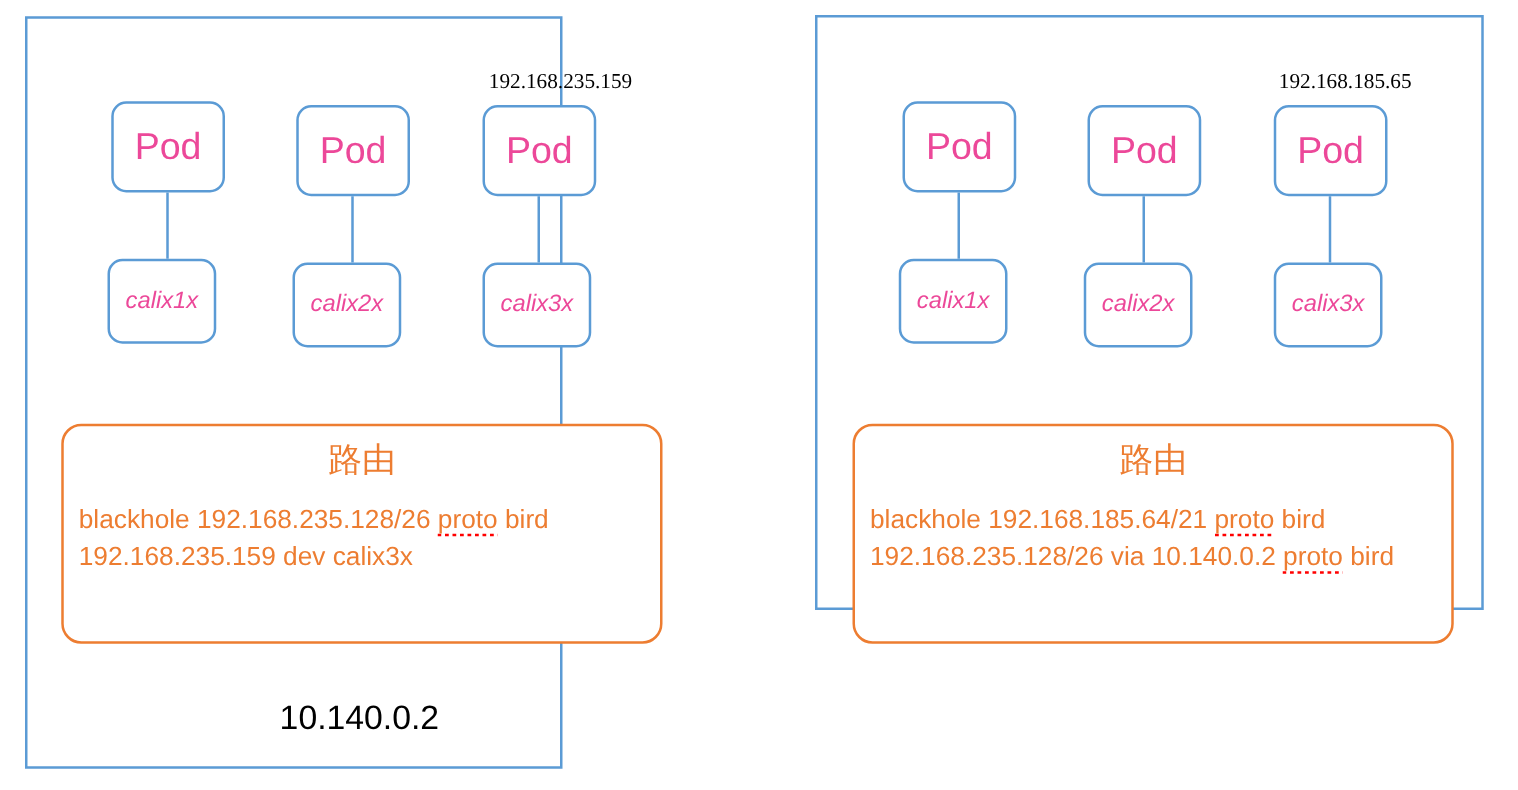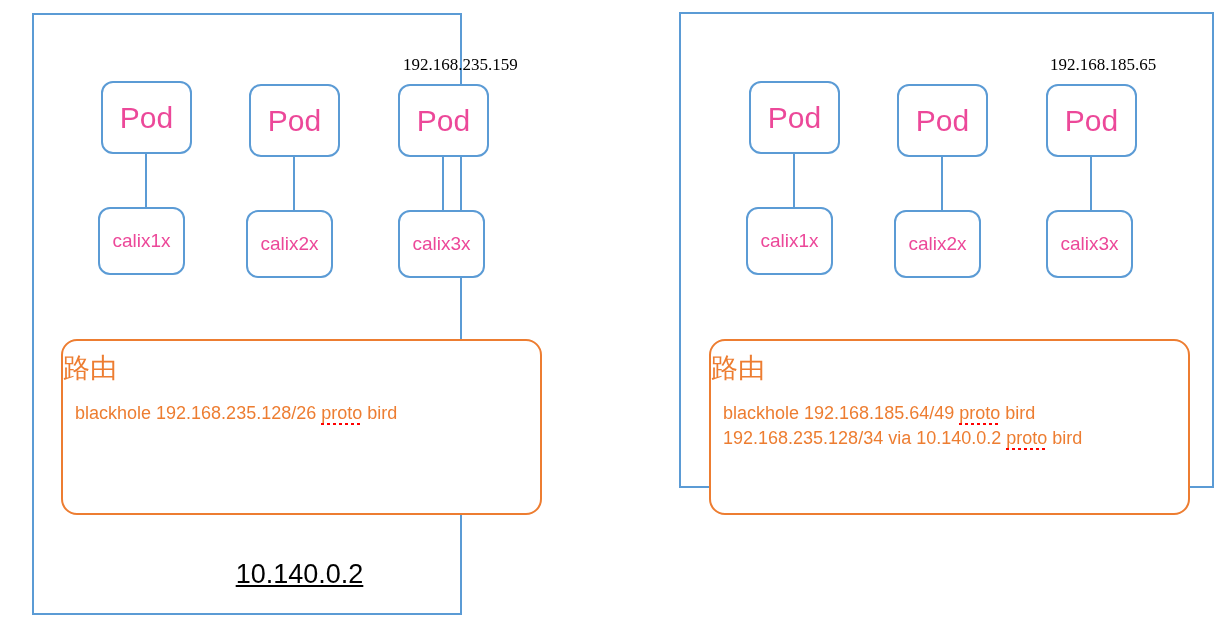--- a/index.html
+++ b/index.html
@@ -22,22 +22,22 @@
     height: 632px;
   }
 
   
   .node-panel {
     position: absolute;
     box-sizing: border-box;
     border: 2px solid #5b9bd5;
     background: #ffffff;
   }
-  #node-panel-0 { left: 32px;  top: 13px; width: 430px; height: 602px; }
-  #node-panel-1 { left: 652px; top: 12px; width: 535px; height: 476px; margin-left: 27px; }
+  #node-panel-0 { left: 20px;  top: 13px; width: 430px; height: 602px; }
+  #node-panel-1 { left: 652px; top: 12px; width: 535px; height: 476px; }
 
   
   .box {
     position: absolute;
     box-sizing: border-box;
     border: 2px solid #5b9bd5;
     background: #ffffff;
     border-radius: 12px;
     display: flex;
     align-items: center;
@@ -47,20 +47,21 @@
   }
   .pod-box {
     width: 91px;
     height: 73px;
     font-size: 30px;
   }
   .veth-box {
     width: 87px;
     height: 68px;
     font-size: 19px;
+    font-style: italic;
   }
 
   
   .connector {
     position: absolute;
     width: 2px;
     background: #5b9bd5;
   }
 
   
@@ -75,29 +76,30 @@
   
   .route-box {
     position: absolute;
     box-sizing: border-box;
     border: 2px solid #ed7d31;
     border-radius: 16px;
     background: #ffffff;
     color: #ed7d31;
   }
   .route-title {
+    text-align: center;
     font-size: 27px;
     line-height: 1.1;
     margin-top: 13px;
     color: #ed7d31;
   }
   .route-lines {
     margin-top: 17px;
     padding-left: 12px;
-    font-size: 18px;
+    font-size: 21px;
     line-height: 1.42;
     color: #ed7d31;
     white-space: nowrap;
   }
   .route-line { color: #ed7d31; }
 
   .misspelled {
     
     background-image: linear-gradient(to right, #ff0000 0 3px, transparent 3px 6px);
     background-repeat: repeat-x;
@@ -106,21 +108,20 @@
     padding-bottom: 2px;
   }
 
   
   .node-ip {
     position: absolute;
     font-size: 27px;
     color: #000000;
     text-align: center;
     white-space: nowrap;
-    text-decoration: underline;
   }
 </style>
 </head>
 <body>
 
 <div class="canvas">
 
   <div class="node-panel" id="node-panel-0">
 
     <div class="pod-ip-label" style="left:369px; top:40px;">192.168.235.159</div>
@@ -134,20 +135,21 @@
     <div class="box veth-box" style="left:212px; top:195px;">calix2x</div>
 
     <div class="box pod-box" style="left:364px; top:69px;">Pod</div>
     <div class="connector" style="left:408px; top:142px; height:53px;"></div>
     <div class="box veth-box" style="left:364px; top:195px;">calix3x</div>
 
     <div class="route-box" style="left:27px; top:324px; width:481px; height:176px;">
       <div class="route-title">路由</div>
       <div class="route-lines">
           <div class="route-line"><span>blackhole 192.168.235.128/26 </span><span class="misspelled">proto</span><span> bird</span></div>
+          <div class="route-line"><span>192.168.235.159 dev calix3x</span></div>
         </div>
     </div>
 
     <div class="node-ip" style="left:0px; top:544px; width:531px;">10.140.0.2</div>
   </div>
 
   <div class="node-panel" id="node-panel-1">
 
     <div class="pod-ip-label" style="left:369px; top:41px;">192.168.185.65</div>
 
@@ -159,20 +161,20 @@
     <div class="connector" style="left:260px; top:143px; height:53px;"></div>
     <div class="box veth-box" style="left:213px; top:196px;">calix2x</div>
 
     <div class="box pod-box" style="left:365px; top:70px;">Pod</div>
     <div class="connector" style="left:409px; top:143px; height:53px;"></div>
     <div class="box veth-box" style="left:365px; top:196px;">calix3x</div>
 
     <div class="route-box" style="left:28px; top:325px; width:481px; height:176px;">
       <div class="route-title">路由</div>
       <div class="route-lines">
-          <div class="route-line"><span>blackhole 192.168.185.64/49 </span><span class="misspelled">proto</span><span> bird</span></div>
-          <div class="route-line"><span>192.168.235.128/34 via 10.140.0.2 </span><span class="misspelled">proto</span><span> bird</span></div>
+          <div class="route-line"><span>blackhole 192.168.185.64/21 </span><span class="misspelled">proto</span><span> bird</span></div>
+          <div class="route-line"><span>192.168.235.128/26 via 10.140.0.2 </span><span class="misspelled">proto</span><span> bird</span></div>
         </div>
     </div>
 
   </div>
 
 </div>
 
 </body></html>

